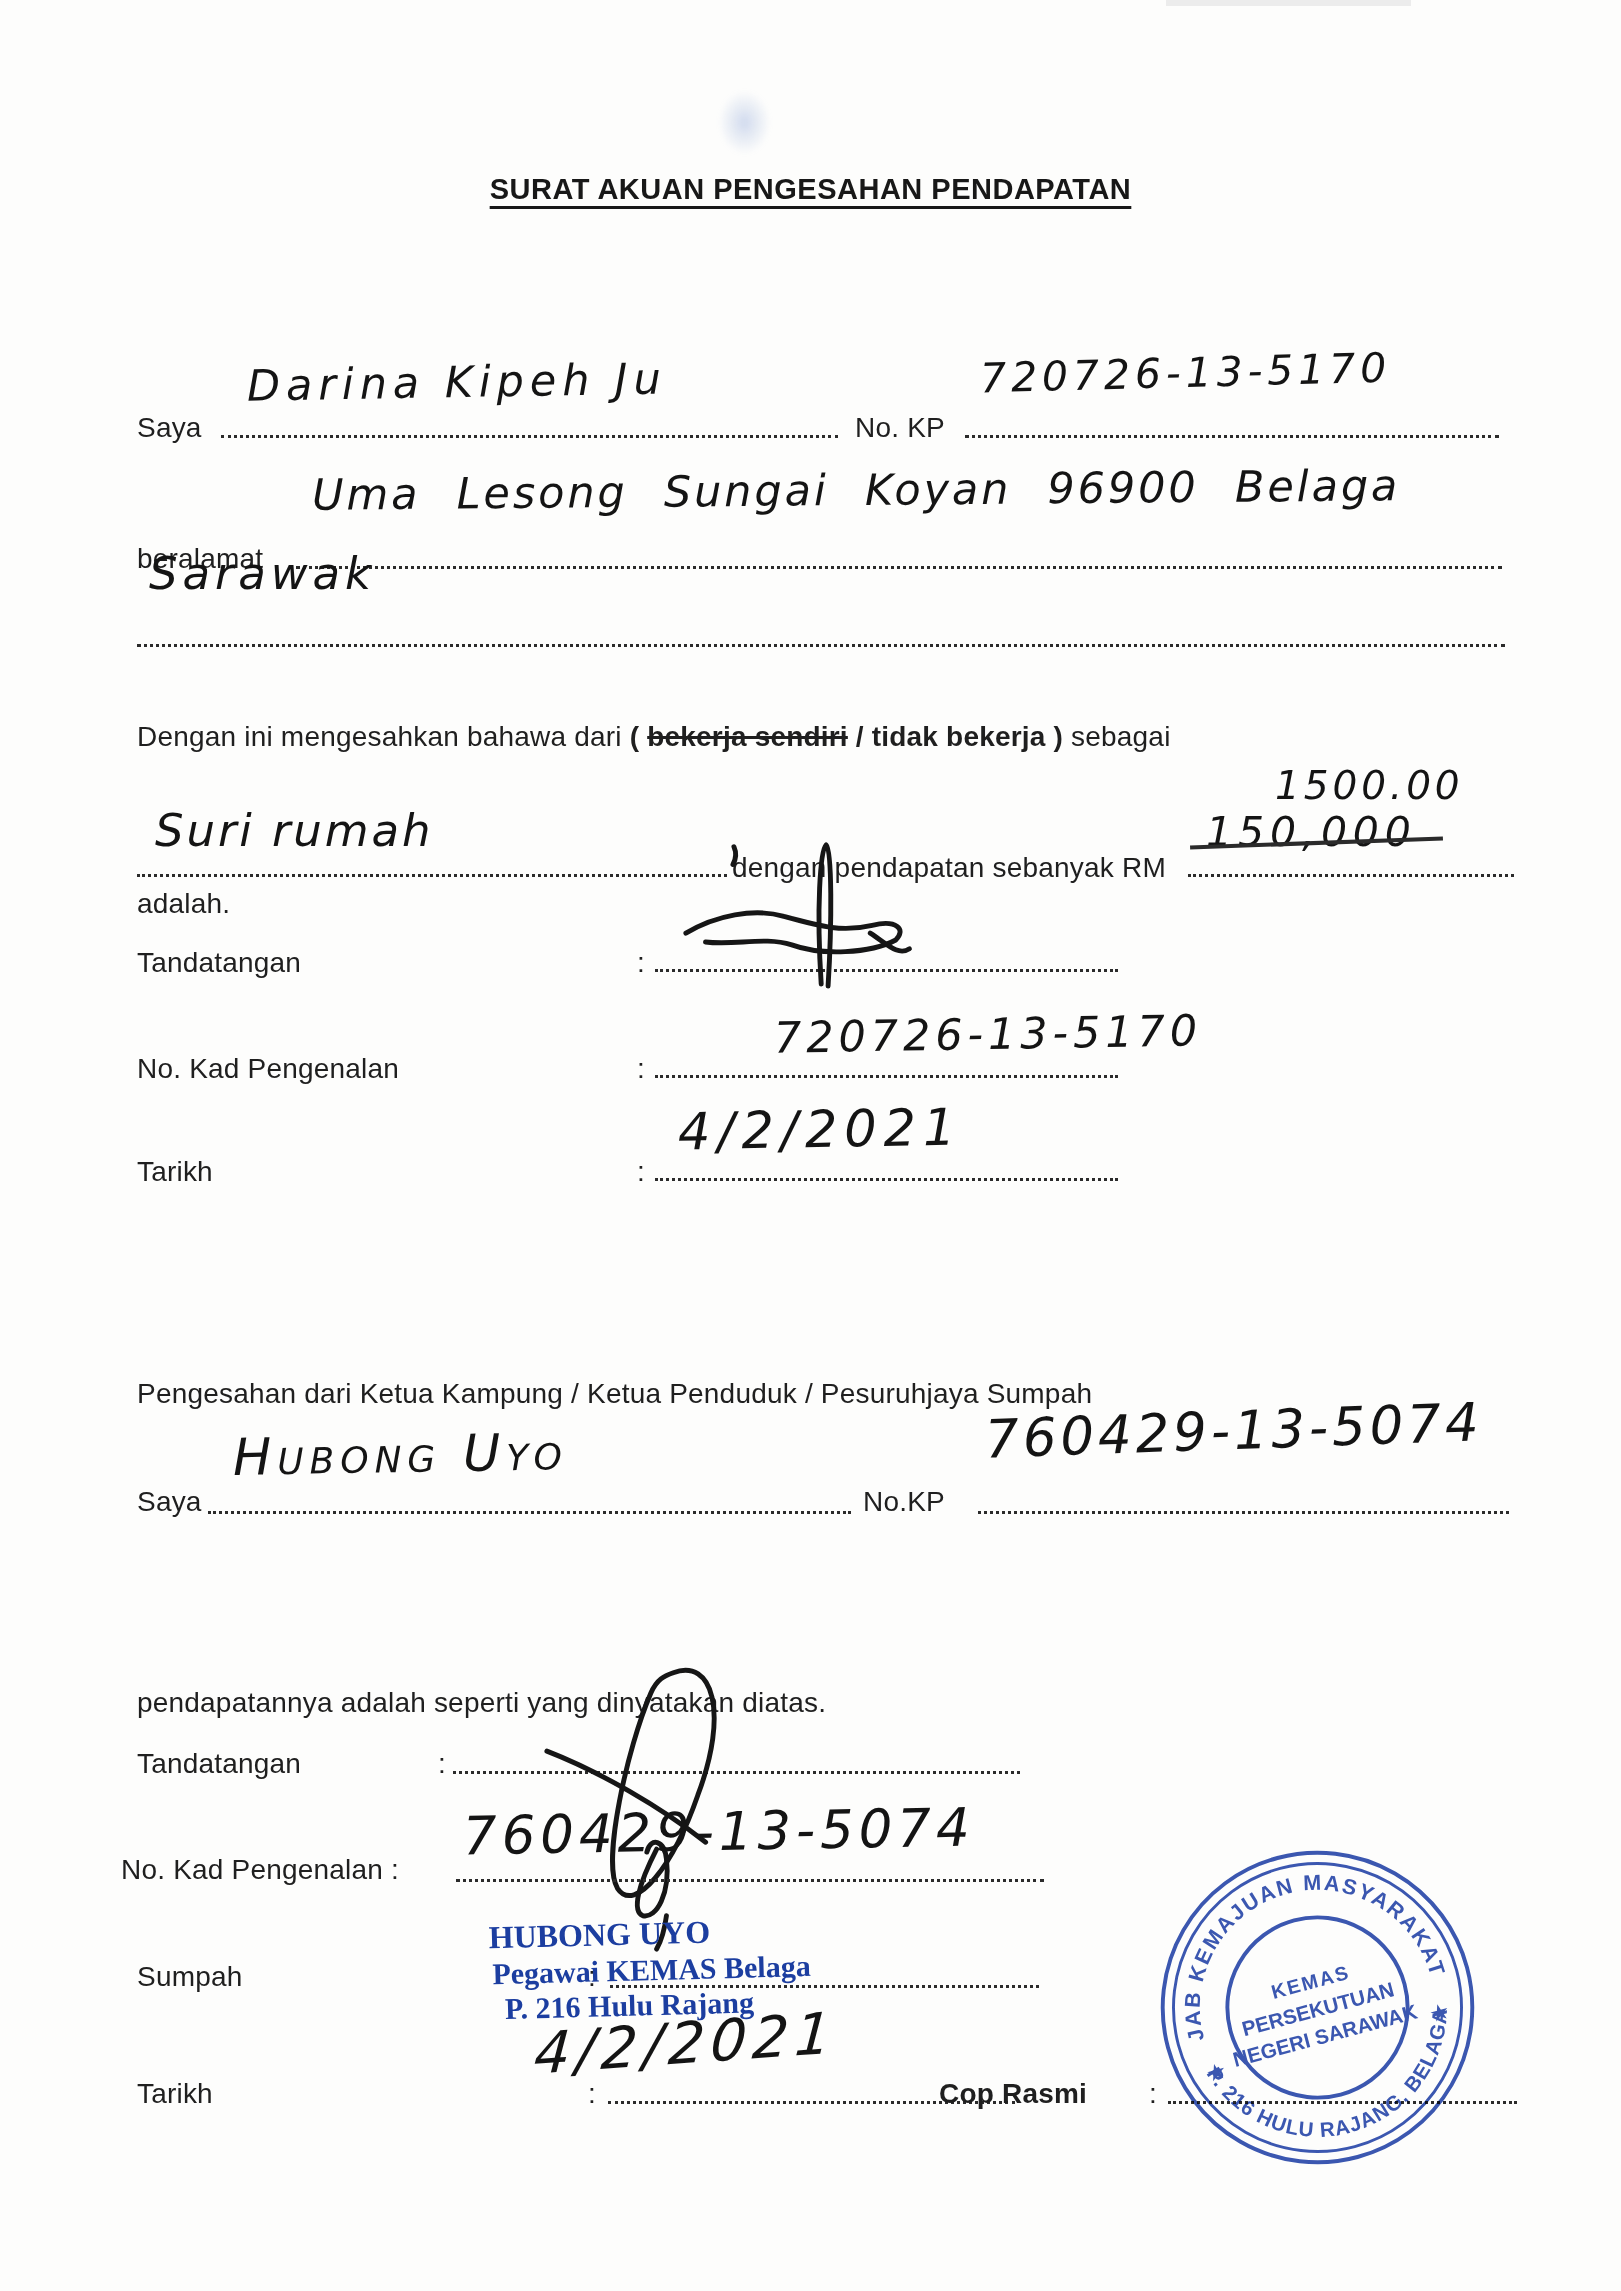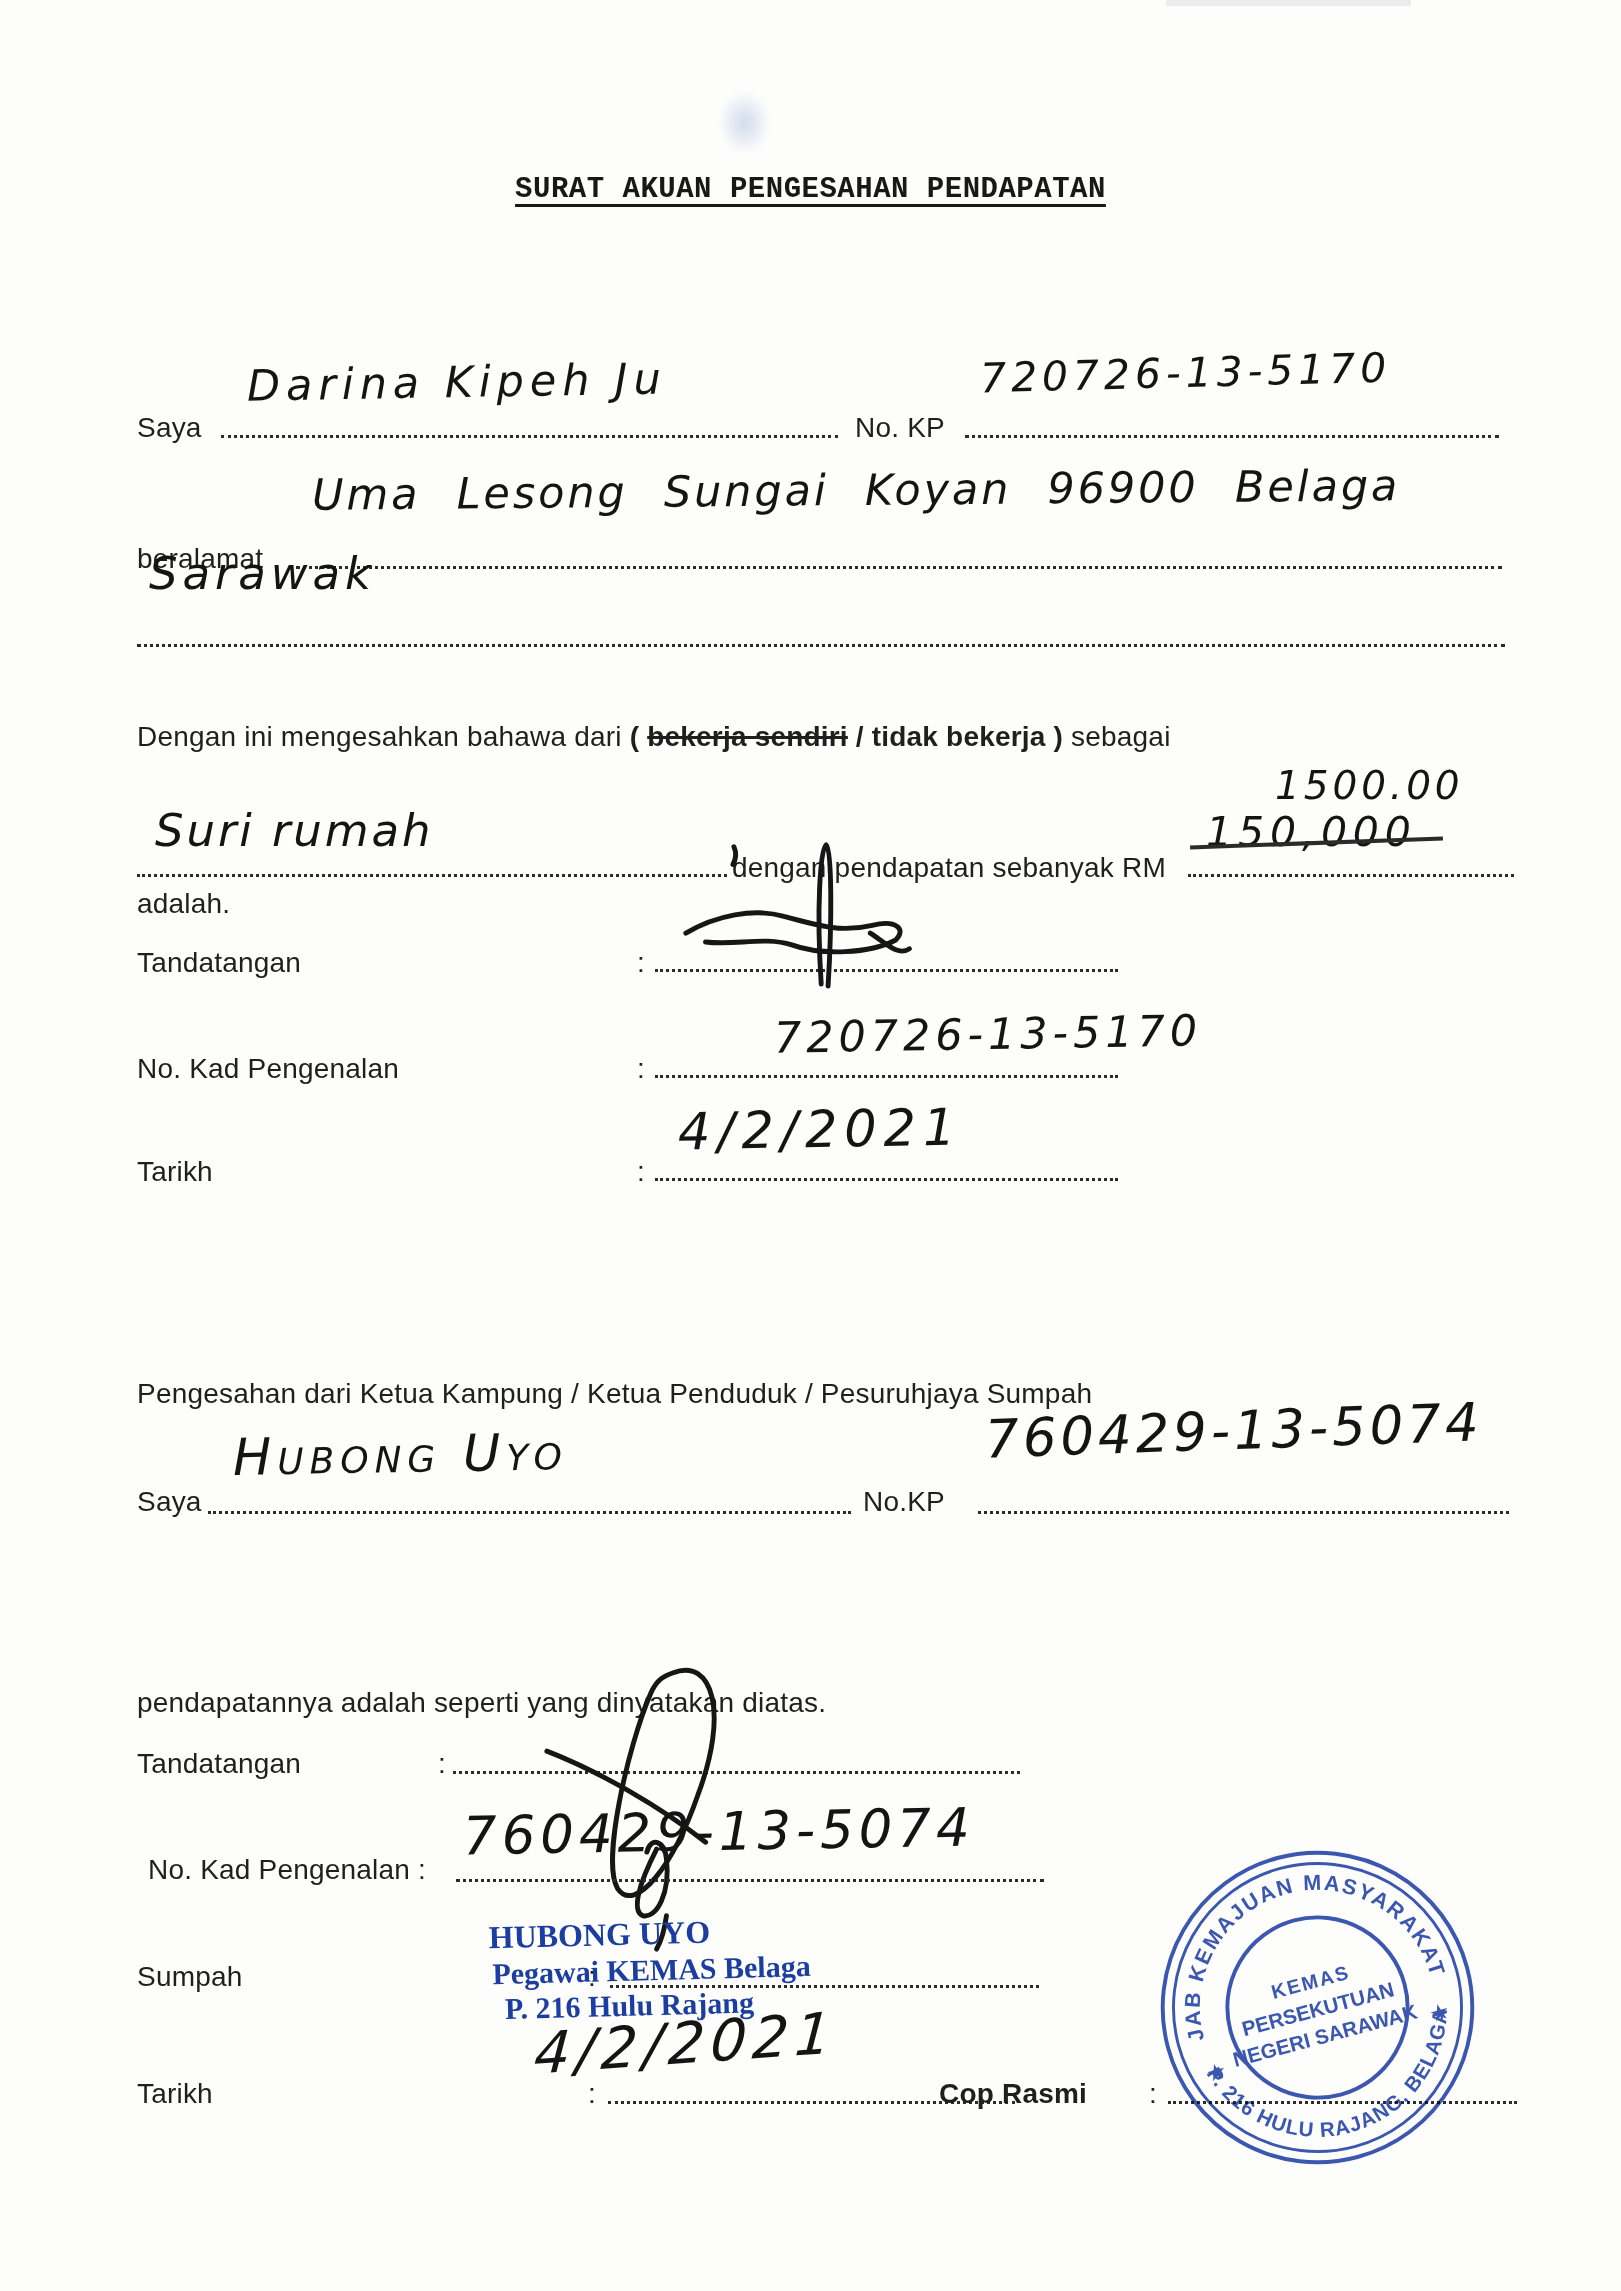--- a/index.html
+++ b/index.html
@@ -8,21 +8,21 @@
     font-family:"Liberation Sans",sans-serif;color:#1e1e1e;overflow:hidden;
     margin:0 auto;box-shadow:0 0 7.8px rgba(0,0,0,.3);
   }
   .abs{position:absolute;}
   .body-txt{font-size:28px;letter-spacing:0.2px;white-space:pre;color:#1f1f1f;}
   .b{font-weight:bold;}
   .strike{text-decoration:line-through;text-decoration-thickness:2.9px;}
   .title{
     left:0;right:0;top:173px;text-align:center;font-size:29px;font-weight:bold;
     letter-spacing:0.5px;text-decoration:underline;text-underline-offset:6.9px;
-    text-decoration-thickness:2.9px;color:#181818;font-family:Liberation Mono, monospace;
+    text-decoration-thickness:2.9px;color:#181818;
   }
   .dots{height:0;border-bottom:3.9px dotted #2b2b2b;}
   .hw{
     font-family:"DejaVu Sans",sans-serif;font-style:italic;color:#141414;
     white-space:pre;line-height:1;
   }
   .hw-caps{font-variant:small-caps;}
   .stampline{
     font-family:"Liberation Serif",serif;font-weight:bold;color:#1c3ea0;
     text-align:center;white-space:pre;line-height:1;
@@ -109,21 +109,21 @@
   <div class="abs body-txt" style="left:137px;top:1748px;">Tandatangan</div>
   <div class="abs body-txt" style="left:438px;top:1748px;">:</div>
   <div class="abs dots" style="left:453px;top:1771px;width:567px;"></div>
   <svg class="abs sig" style="left:541px;top:1658px;" width="245" height="294" viewBox="0 0 250 300">
     <path d="M135,15 C175,0 192,55 160,140 C135,212 96,262 78,235 C62,208 88,92 112,36 C118,22 126,18 135,15"></path>
     <path d="M118,195 C100,230 92,258 104,263 C118,266 132,240 128,205 C126,186 112,182 108,198"></path>
     <path d="M6,95 C60,116 122,152 168,188"></path>
     <path d="M128,263 C126,278 122,290 118,297"></path>
   </svg>
 
-  <div class="abs body-txt" style="left:148px;top:1854px;">No. Kad Pengenalan :</div>
+  <div class="abs body-txt" style="left:121px;top:1854px;">No. Kad Pengenalan :</div>
   <div class="abs dots" style="left:456px;top:1879px;width:588px;"></div>
   <div class="abs hw" style="left:463px;top:1805px;font-size:53px;letter-spacing:4.9px;transform:rotate(-1deg);">760429-13-5074</div>
 
   <div class="abs body-txt" style="left:137px;top:1961px;">Sumpah</div>
   <div class="abs body-txt" style="left:588px;top:1961px;">:</div>
   <div class="abs dots" style="left:610px;top:1985px;width:429px;"></div>
   <div class="abs" style="left:470px;top:1917px;width:372px;transform:rotate(-1.5deg);">
     <div class="stampline" style="font-size:32px;margin-left:19.6px;width:216px;">HUBONG UYO</div>
     <div class="stampline" style="font-size:30px;margin-top:5.9px;width:363px;">Pegawai KEMAS Belaga</div>
     <div class="stampline" style="font-size:30px;margin-top:4.9px;margin-left:31px;width:255px;">P. 216 Hulu Rajang</div>

